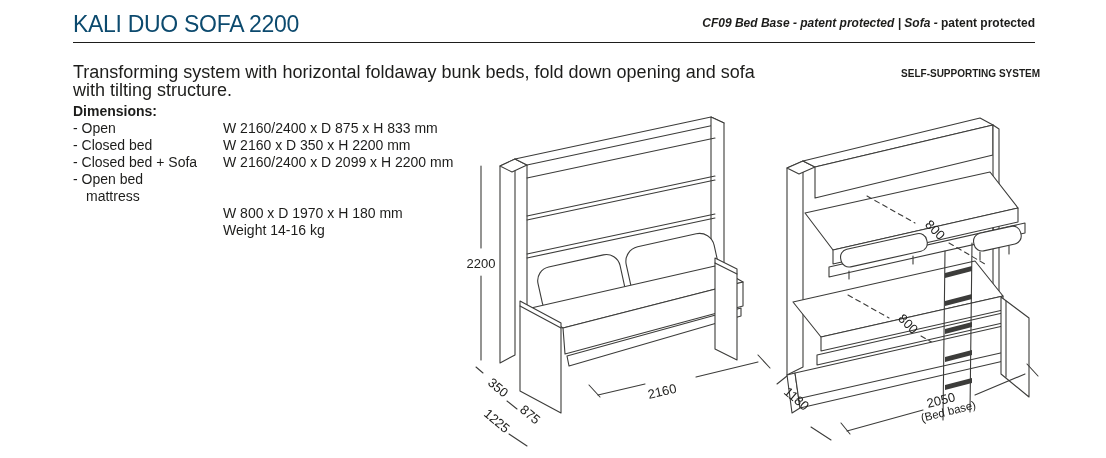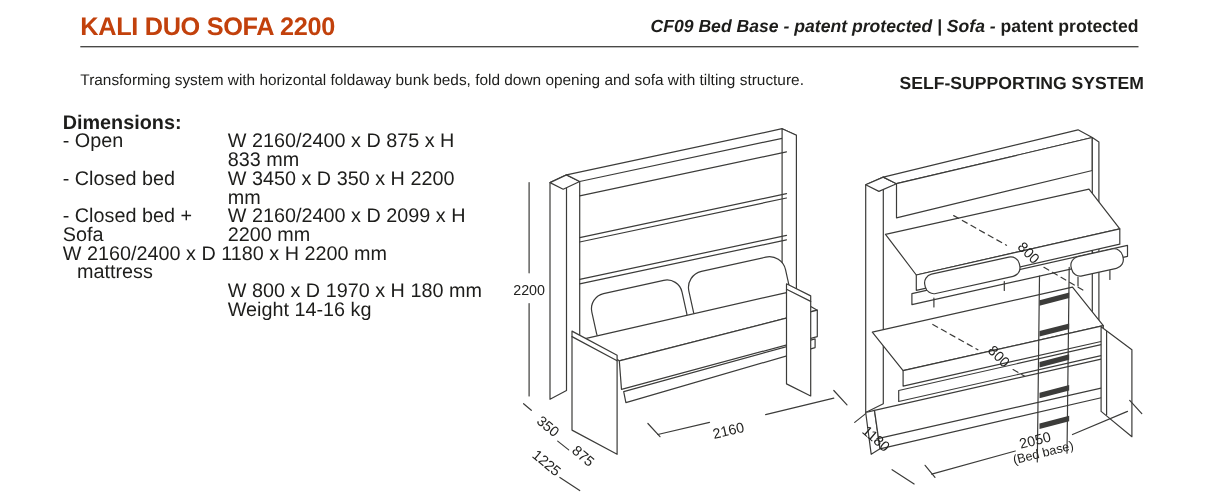--- a/index.html
+++ b/index.html
@@ -1,27 +1,27 @@
 <!DOCTYPE html>
 <html><head>
 <meta charset="utf-8">
 <style>
   * { margin:0; padding:0; box-sizing:border-box; }
   html,body { background:#ffffff; }
   body { font-family:"Liberation Sans", sans-serif; color:#1d1d1b; }
   .page { position:relative; width:1106px; height:458px; background:#fff; overflow:hidden; }
   .abs { position:absolute; }
-  .page-title { left:73px; top:11px; font-size:23px; letter-spacing:-0.3px; font-weight:700; color:#c2410c; }
-  .patent-line { right:71px; top:16px; font-size:16px; text-align:right; white-space:nowrap; }
+  .page-title { left:73px; top:11px; font-size:23px; letter-spacing:-0.3px; font-weight:400; color:#0c4a6e; }
+  .patent-line { right:71px; top:16px; font-size:12px; text-align:right; white-space:nowrap; }
   .patent-italic { font-style:italic; font-weight:bold; }
   .patent-bold { font-weight:bold; }
   .header-rule { left:73px; top:42px; width:962px; height:0; border-top:1.6px solid #1d1d1b; }
-  .description { left:73px; top:64px; width:700px; font-size:14px; line-height:17.5px; }
-  .self-supporting { right:66px; top:68px; font-size:16px; font-weight:bold; white-space:nowrap; }
-  .dims-block { left:57px; top:103px; width:390px; font-size:18px; line-height:17px; }
+  .description { left:73px; top:64px; width:700px; font-size:18px; line-height:17.5px; }
+  .self-supporting { right:66px; top:68px; font-size:10px; font-weight:bold; white-space:nowrap; }
+  .dims-block { left:73px; top:103px; width:390px; font-size:14px; line-height:17px; }
   .dims-heading { font-weight:bold; }
   .dim-row { display:flex; }
   .dim-label { width:150px; flex:none; }
   .dim-label .indent { padding-left:13px; }
   .dim-value { flex:1; }
   .dim-value .spacer { height:17px; }
   svg text { font-family:"Liberation Sans", sans-serif; }
 </style>
 </head>
 <body>
@@ -41,28 +41,28 @@
   <div class="abs self-supporting">SELF-SUPPORTING SYSTEM</div>
 
   <div class="abs dims-block">
     <div class="dims-heading">Dimensions:</div>
     <div class="dim-row">
       <div class="dim-label">- Open</div>
       <div class="dim-value">W 2160/2400 x D 875 x H 833 mm</div>
     </div>
     <div class="dim-row">
       <div class="dim-label">- Closed bed</div>
-      <div class="dim-value">W 3450 x D 350 x H 2200 mm</div>
+      <div class="dim-value">W 2160 x D 350 x H 2200 mm</div>
     </div>
     <div class="dim-row">
       <div class="dim-label">- Closed bed + Sofa</div>
       <div class="dim-value">W 2160/2400 x D 2099 x H 2200 mm</div>
     </div>
     <div class="dim-row">
-      <div class="dim-value">W 2160/2400 x D 1180 x H 2200 mm</div>
+      <div class="dim-label">- Open bed</div>
     </div>
     <div class="dim-row">
       <div class="dim-label">
         <div class="indent">mattress</div>
       </div>
       <div class="dim-value">
         <div class="spacer"></div>
         <div>W 800 x D 1970 x H 180 mm</div>
         <div>Weight 14-16 kg</div>
       </div>

